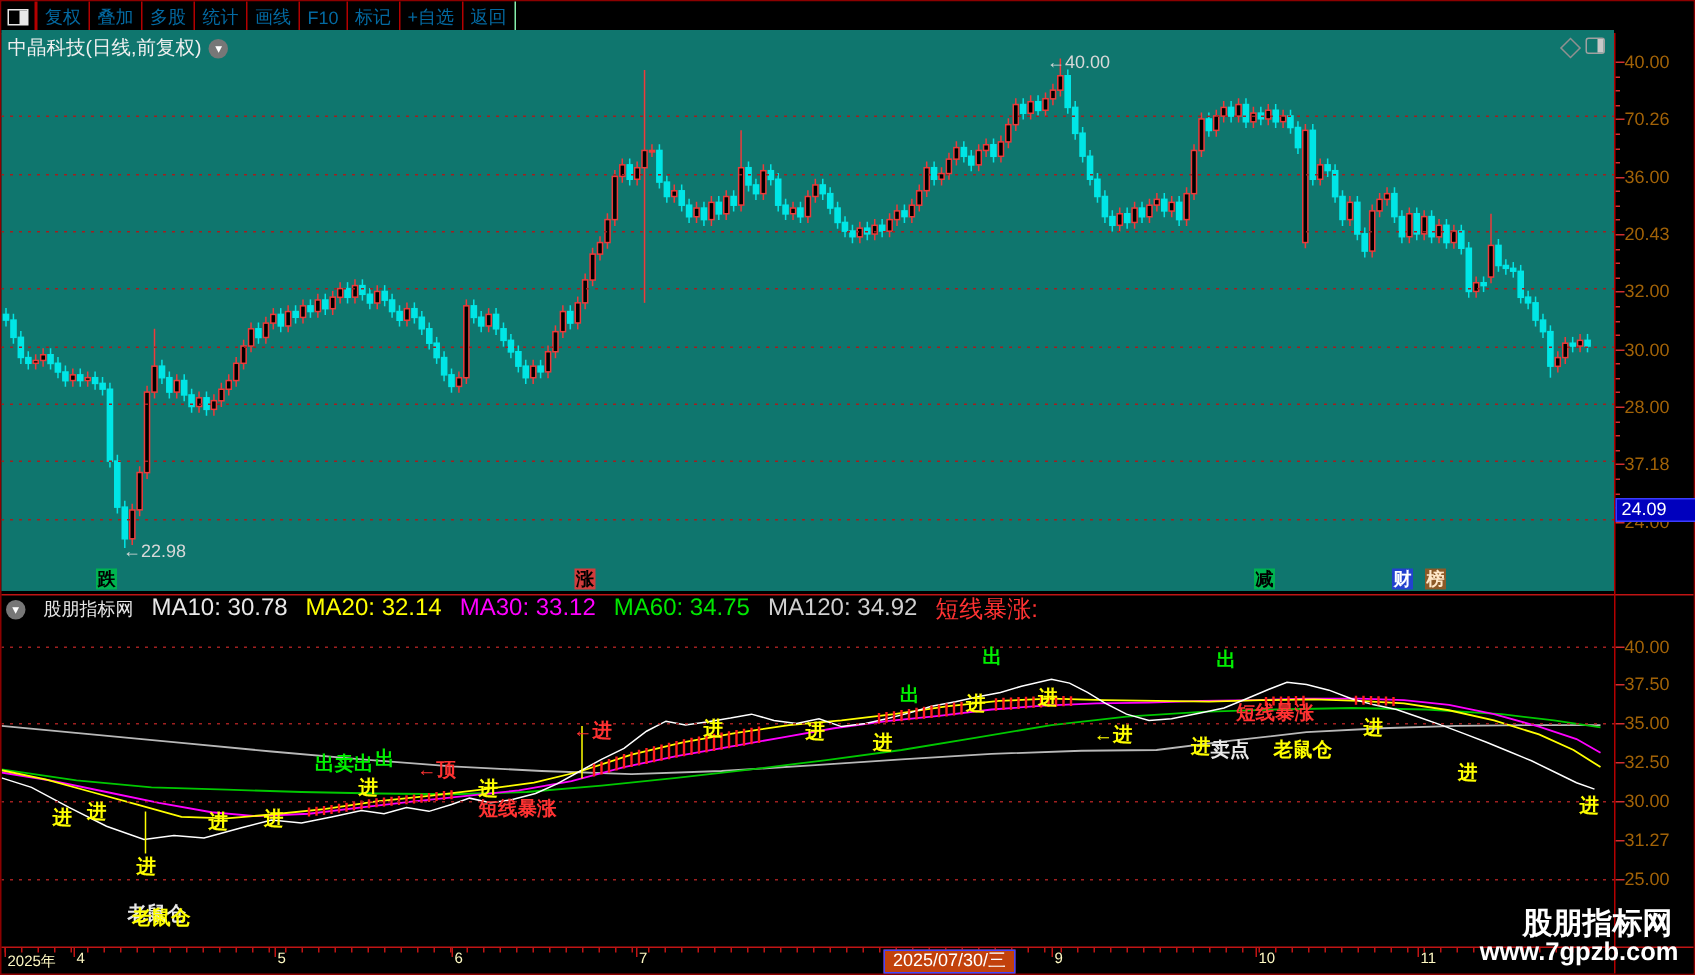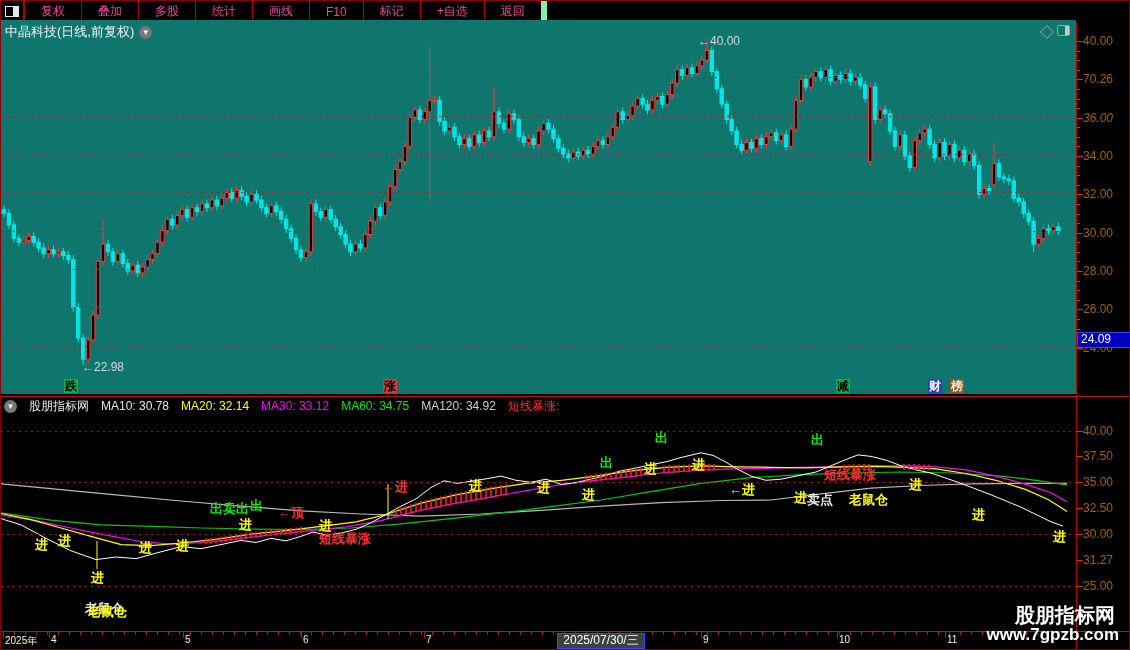--- a/index.html
+++ b/index.html
@@ -12,23 +12,23 @@
            border-bottom:1px solid #b40000;display:flex;align-items:center;}
   .menu-icon-box{width:22px;height:21px;border-right:1px solid #b40000;display:flex;
                  align-items:center;justify-content:center;flex:0 0 auto;}
   .win-icon{width:12px;height:9px;border:1px solid #e8e8e8;position:relative;}
   .win-icon:after{content:"";position:absolute;right:0;top:0;width:5px;height:100%;background:#e8e8e8;}
   .menu-left{display:flex;align-items:center;padding-left:5px;gap:0;flex:1 1 auto;}
   .menu-item{color:#e8e8e8;font-size:12px;padding:0 7px;cursor:default;white-space:nowrap;}
   .menu-item.active{color:#00ffff;}
   .more-arrow{color:#e8e8e8;font-size:11px;padding-right:4px;}
   .menu-right{display:flex;align-items:stretch;height:21px;flex:0 0 auto;}
-  .menu-item-r{color:#ec4899;font-size:12px;padding:0 16px;border-left:1px solid #b40000;
+  .menu-item-r{color:#0369a1;font-size:12px;padding:0 5px;border-left:1px solid #b40000;
                display:flex;align-items:center;white-space:nowrap;}
-  .menu-item-r:last-child{border-right:6px solid #86efac;}
+  .menu-item-r:last-child{border-right:1px solid #86efac;}
   
   #chart-area{position:absolute;left:0;top:19px;width:1075px;height:374px;background:#0f766e;overflow:hidden;}
   .gridline{position:absolute;left:0;width:100%;height:1px;
             background:repeating-linear-gradient(90deg,#a02020 0 2px,transparent 2px 6px);}
   #title-row{position:absolute;left:4px;top:3px;display:flex;align-items:center;gap:5px;z-index:5;}
   #title-row .t{color:#f0f0f0;font-size:13px;}
   .circle-chevron{width:13px;height:13px;border-radius:50%;background:#777;color:#fff;
                   font-size:9px;line-height:13px;text-align:center;}
   .anno{position:absolute;color:#d8d8d8;font-size:12px;white-space:nowrap;z-index:4;}
   .strip-label{position:absolute;width:14px;height:14px;font-size:12px;font-weight:bold;
@@ -48,30 +48,30 @@
   .ytick{position:absolute;left:1px;height:1px;background:#d03030;}
   .marker-box{position:absolute;left:1px;width:50px;height:14px;background:#0000be;
               border:1px solid #3c3cff;color:#fff;font-size:12px;line-height:13px;
               padding-left:3px;z-index:6;}
   
   .hline{position:absolute;left:0;width:1128px;height:1px;background:#c01414;z-index:2;}
   
   #ind-header{position:absolute;left:0;top:396px;width:1075px;height:18px;display:flex;
               align-items:center;gap:12px;padding-left:3px;}
   #ind-header .src{color:#e8e8e8;font-size:12px;}
-  #ind-header .ma{font-size:12px;white-space:nowrap;}
+  #ind-header .ma{font-size:16px;white-space:nowrap;}
   #ind-panel{position:absolute;left:0;top:415px;width:1075px;height:215px;overflow:hidden;}
   .signal{position:absolute;font-size:13px;font-weight:bold;white-space:nowrap;z-index:5;line-height:13px;}
   .sig-y{color:#ffff00;}.sig-g{color:#00f000;}.sig-r{color:#ff3232;}.sig-w{color:#e8e8e8;}
   
   #xaxis{position:absolute;left:0;top:630px;width:1075px;height:18px;}
   .xtick{position:absolute;top:1px;width:1px;background:#c01414;}
   .xlabel{position:absolute;top:3px;color:#fef9c3;font-size:10px;white-space:nowrap;}
-  .datebox{position:absolute;top:2px;height:14px;background:#404040;border:1px solid #4444ff;
-           color:#fff;font-size:12px;line-height:13px;text-align:center;z-index:4;}
+  .datebox{position:absolute;top:2px;height:14px;background:#c2410c;border:1px solid #4444ff;
+           color:#fff;font-size:12px;line-height:13px;text-align:center;z-index:4;margin-left:32px;}
   
   #wm1{position:absolute;right:14px;top:601px;color:#fff;font-size:20px;font-weight:bold;z-index:9;}
   #wm2{position:absolute;right:10px;top:624px;color:#fff;font-size:17px;font-weight:bold;z-index:9;}
 </style>
 </head>
 <body>
 
 <div class="win">
 
   <div class="menubar">
@@ -553,31 +553,31 @@
     <div class="mini-icon" style="left:1056px;top:5px;">
         <div class="half-sq"></div>
       </div>
   </div>
 
   <div id="axis-col">
       <div class="ylabel" style="top: 19px;">40.00</div>
       <div class="ytick" style="top: 19px; width: 6px;"></div>
       <div class="ylabel" style="top: 57.34px;">70.26</div>
       <div class="ytick" style="top: 57.34px; width: 6px;"></div>
-      <div class="ylabel" style="top: 95.68px; font-style: italic;">36.00</div>
+      <div class="ylabel" style="top: 95.68px;">36.00</div>
       <div class="ytick" style="top: 95.68px; width: 6px;"></div>
-      <div class="ylabel" style="top: 134.02px;">34.00</div>
+      <div class="ylabel" style="top: 134.02px;">20.43</div>
       <div class="ytick" style="top: 134.02px; width: 6px;"></div>
       <div class="ylabel" style="top: 172.36px;">32.00</div>
       <div class="ytick" style="top: 172.36px; width: 6px;"></div>
       <div class="ylabel" style="top: 210.7px;">30.00</div>
       <div class="ytick" style="top: 210.7px; width: 6px;"></div>
       <div class="ylabel" style="top: 249.04px;">28.00</div>
       <div class="ytick" style="top: 249.04px; width: 6px;"></div>
-      <div class="ylabel" style="top: 287.38px;">26.00</div>
+      <div class="ylabel" style="top: 287.38px;">37.18</div>
       <div class="ytick" style="top: 287.38px; width: 6px;"></div>
       <div class="ylabel" style="top: 325.72px;">24.00</div>
       <div class="ytick" style="top: 325.72px; width: 6px;"></div>
       <div class="ytick" style="top: 316.135px; width: 3px;"></div>
       <div class="ytick" style="top: 306.55px; width: 3px;"></div>
       <div class="ytick" style="top: 296.965px; width: 3px;"></div>
       <div class="ytick" style="top: 277.795px; width: 3px;"></div>
       <div class="ytick" style="top: 268.21px; width: 3px;"></div>
       <div class="ytick" style="top: 258.625px; width: 3px;"></div>
       <div class="ytick" style="top: 239.455px; width: 3px;"></div>

